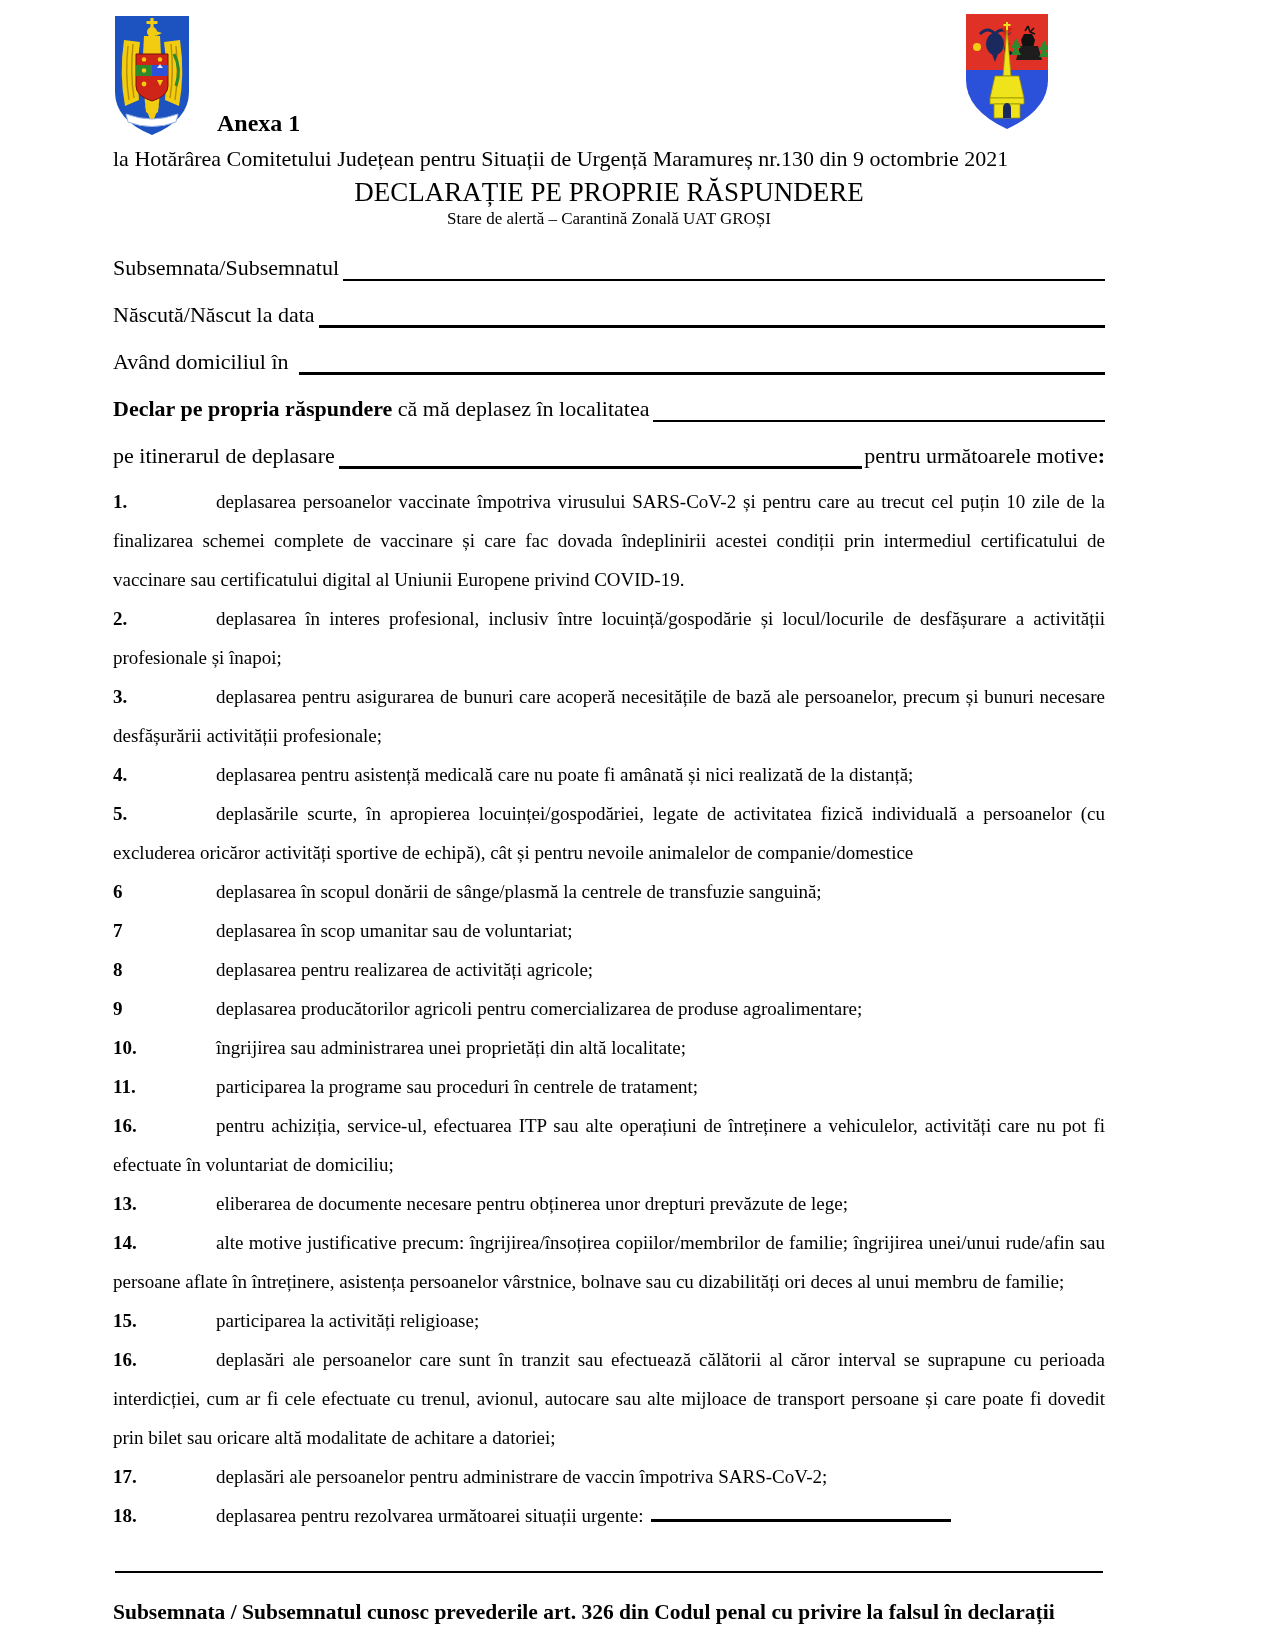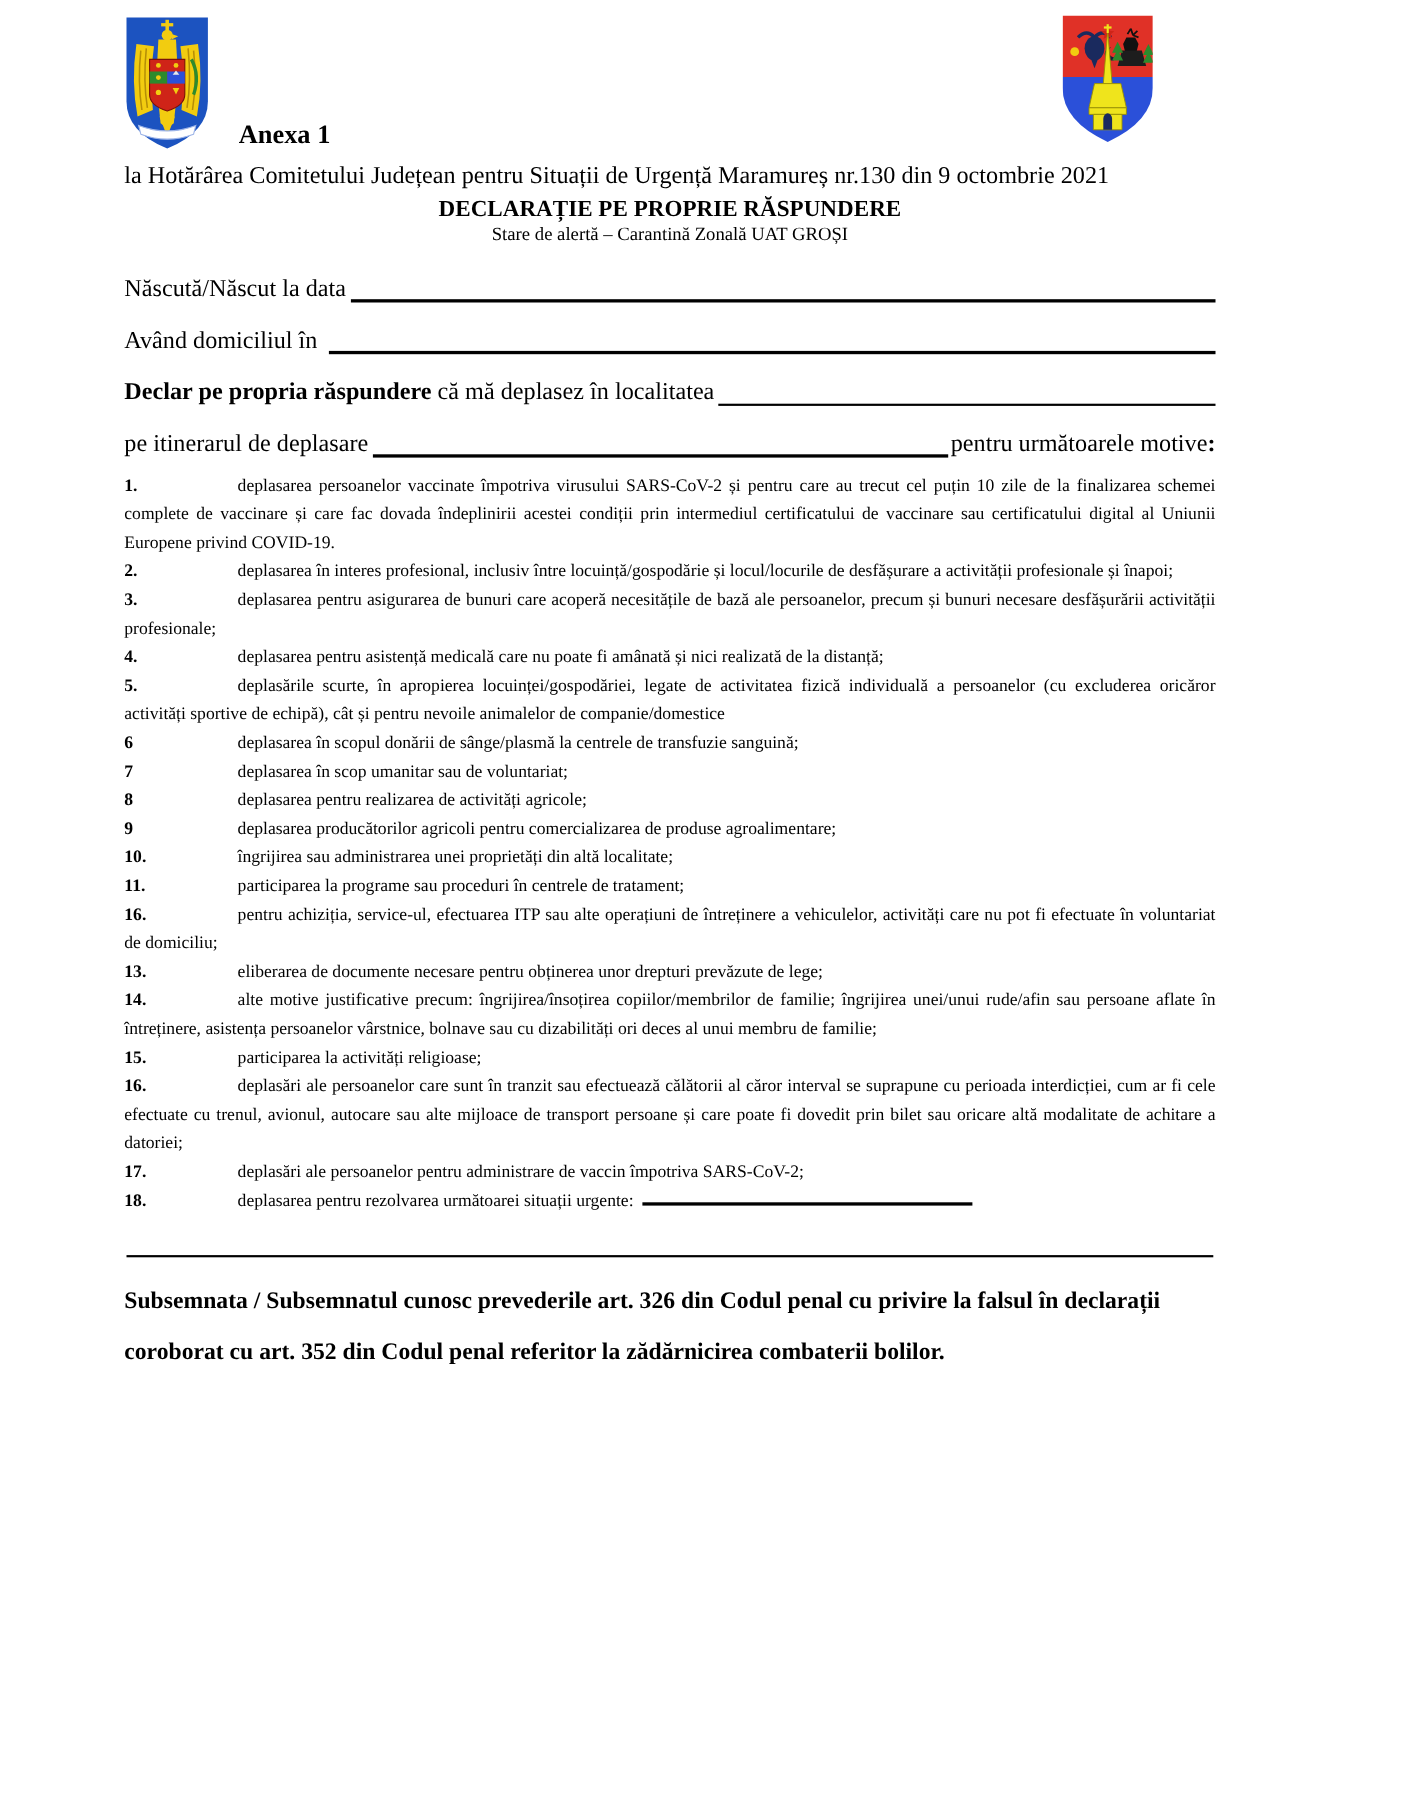--- a/index.html
+++ b/index.html
@@ -9,30 +9,30 @@
     background:#ffffff;
     font-family:"Liberation Serif", serif;
     color:#000;
     overflow:hidden;
   }
   .emblem-left{position:absolute;left:112px;top:14px;width:80px;height:123px;}
   .emblem-right{position:absolute;left:962px;top:12px;width:90px;height:120px;}
   .content{position:absolute;left:113px;top:0;width:992px;}
   .anexa{margin:110px 0 0 104px;font-size:24px;font-weight:bold;}
   .subheader{margin-top:9px;font-size:22px;white-space:nowrap;}
-  .title{margin-top:5px;text-align:center;font-size:21px;font-weight:bold;}
+  .title{margin-top:5px;text-align:center;font-size:27px;font-weight:normal;}
   .doc-subtitle{margin-top:1px;text-align:center;font-size:17px;}
   .fields{margin-top:5px;font-size:22px;}
   .field{display:flex;align-items:flex-end;height:47px;}
   .field .lbl{white-space:nowrap;}
   .field .blank{flex:1 1 auto;border-bottom:3px solid #000;height:8px;margin-left:4px;}
   .field .blank.thin{border-bottom-width:2px;}
   .field .tail{white-space:nowrap;margin-left:2px;}
   b.inlineb{font-weight:bold;}
-  .motives{margin-top:13px;font-size:16px;line-height:26px;}
+  .motives{margin-top:13px;font-size:19px;line-height:39px;}
   .motive{margin:0;text-align:justify;text-align-last:left;}
   .motive .num{display:inline-block;width:94px;text-align:right;font-weight:bold;margin-right:9px;}
   .blank18{display:inline-block;width:300px;border-bottom:3px solid #000;height:4px;margin-left:8px;}
   .divider{margin-top:36px;border:none;border-top:2px solid #000;width:988px;}
   .footer-statement{margin-top:16px;font-size:21.5px;font-weight:bold;line-height:46px;text-align:left;}
 </style>
 </head>
 <body>
 
 <div class="page">
@@ -109,20 +109,24 @@
 
   <div class="content">
 
     <div class="anexa">Anexa 1</div>
     <div class="subheader">la Hotărârea Comitetului Județean pentru Situații de Urgență Maramureș nr.130 din 9 octombrie 2021</div>
     <div class="title">DECLARAȚIE PE PROPRIE RĂSPUNDERE</div>
     <div class="doc-subtitle">Stare de alertă – Carantină Zonală UAT GROȘI</div>
 
     <div class="fields">
       <div class="field">
+        <span class="lbl">Subsemnata/Subsemnatul</span>
+        <span class="blank thin"></span>
+      </div>
+      <div class="field">
         <span class="lbl">Născută/Născut la data</span>
         <span class="blank"></span>
       </div>
       <div class="field">
         <span class="lbl">Având domiciliul în</span>
         <span class="blank" style="margin-left:10px;"></span>
       </div>
       <div class="field">
         <span class="lbl"><b class="inlineb">Declar pe propria răspundere</b>&nbsp;<span>că mă deplasez în localitatea</span></span>
         <span class="blank thin"></span>

